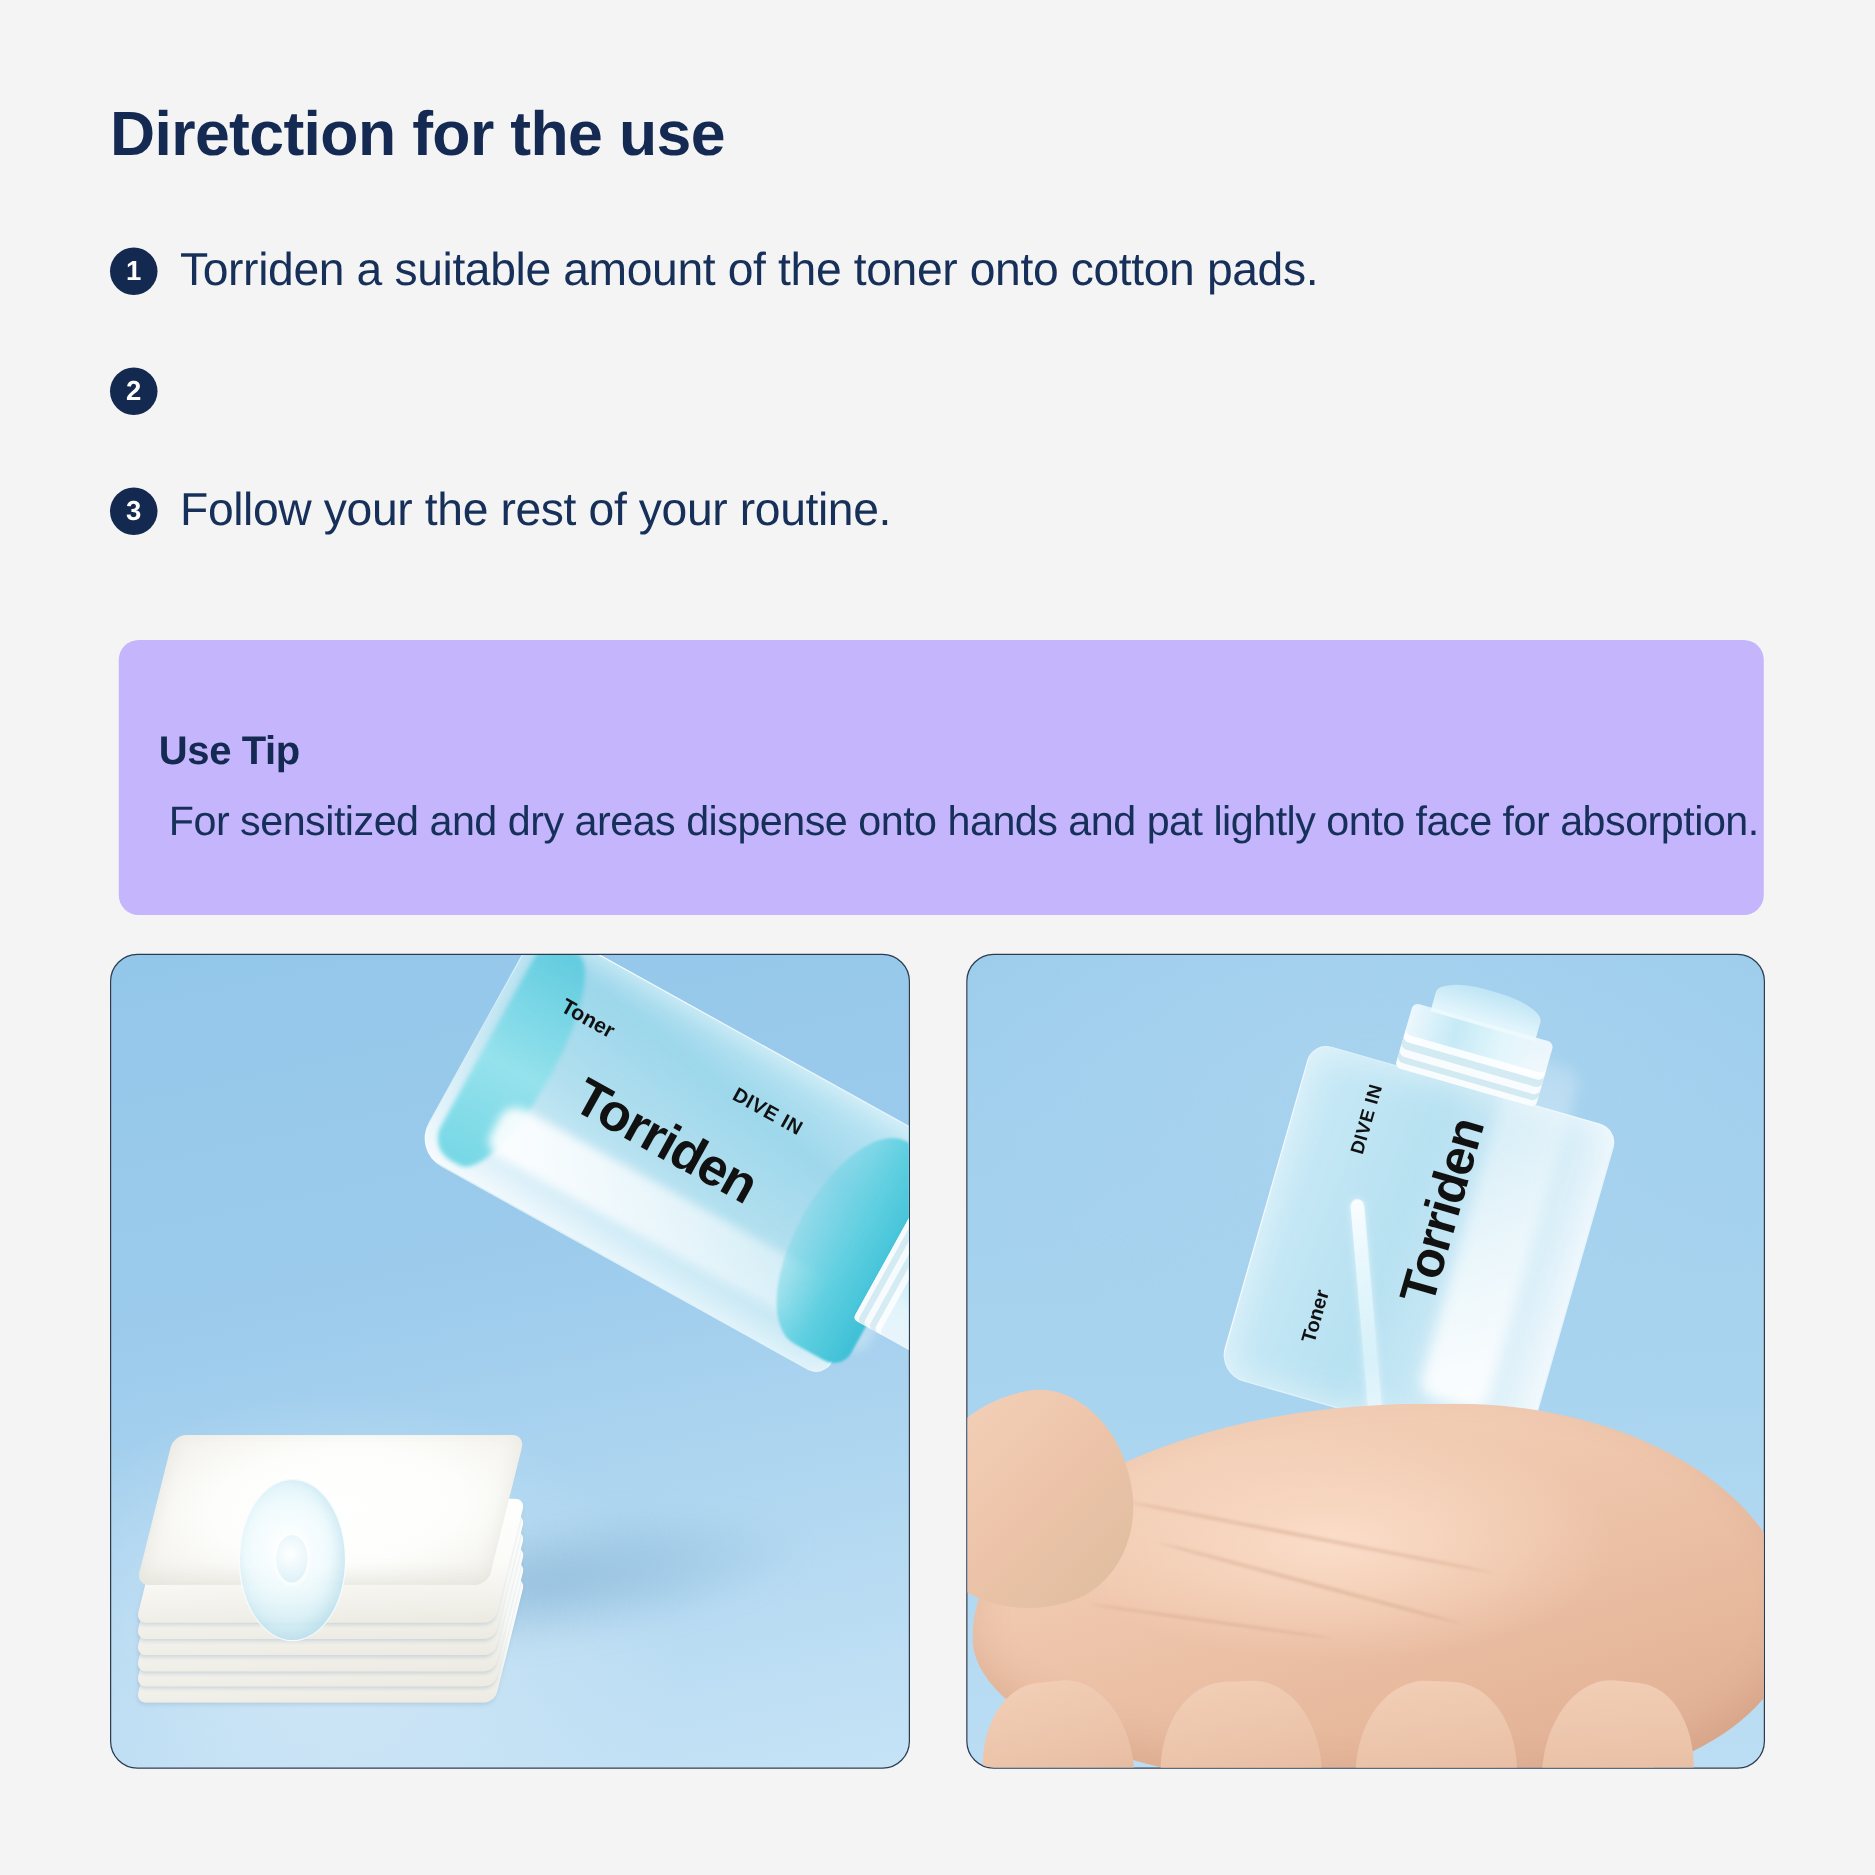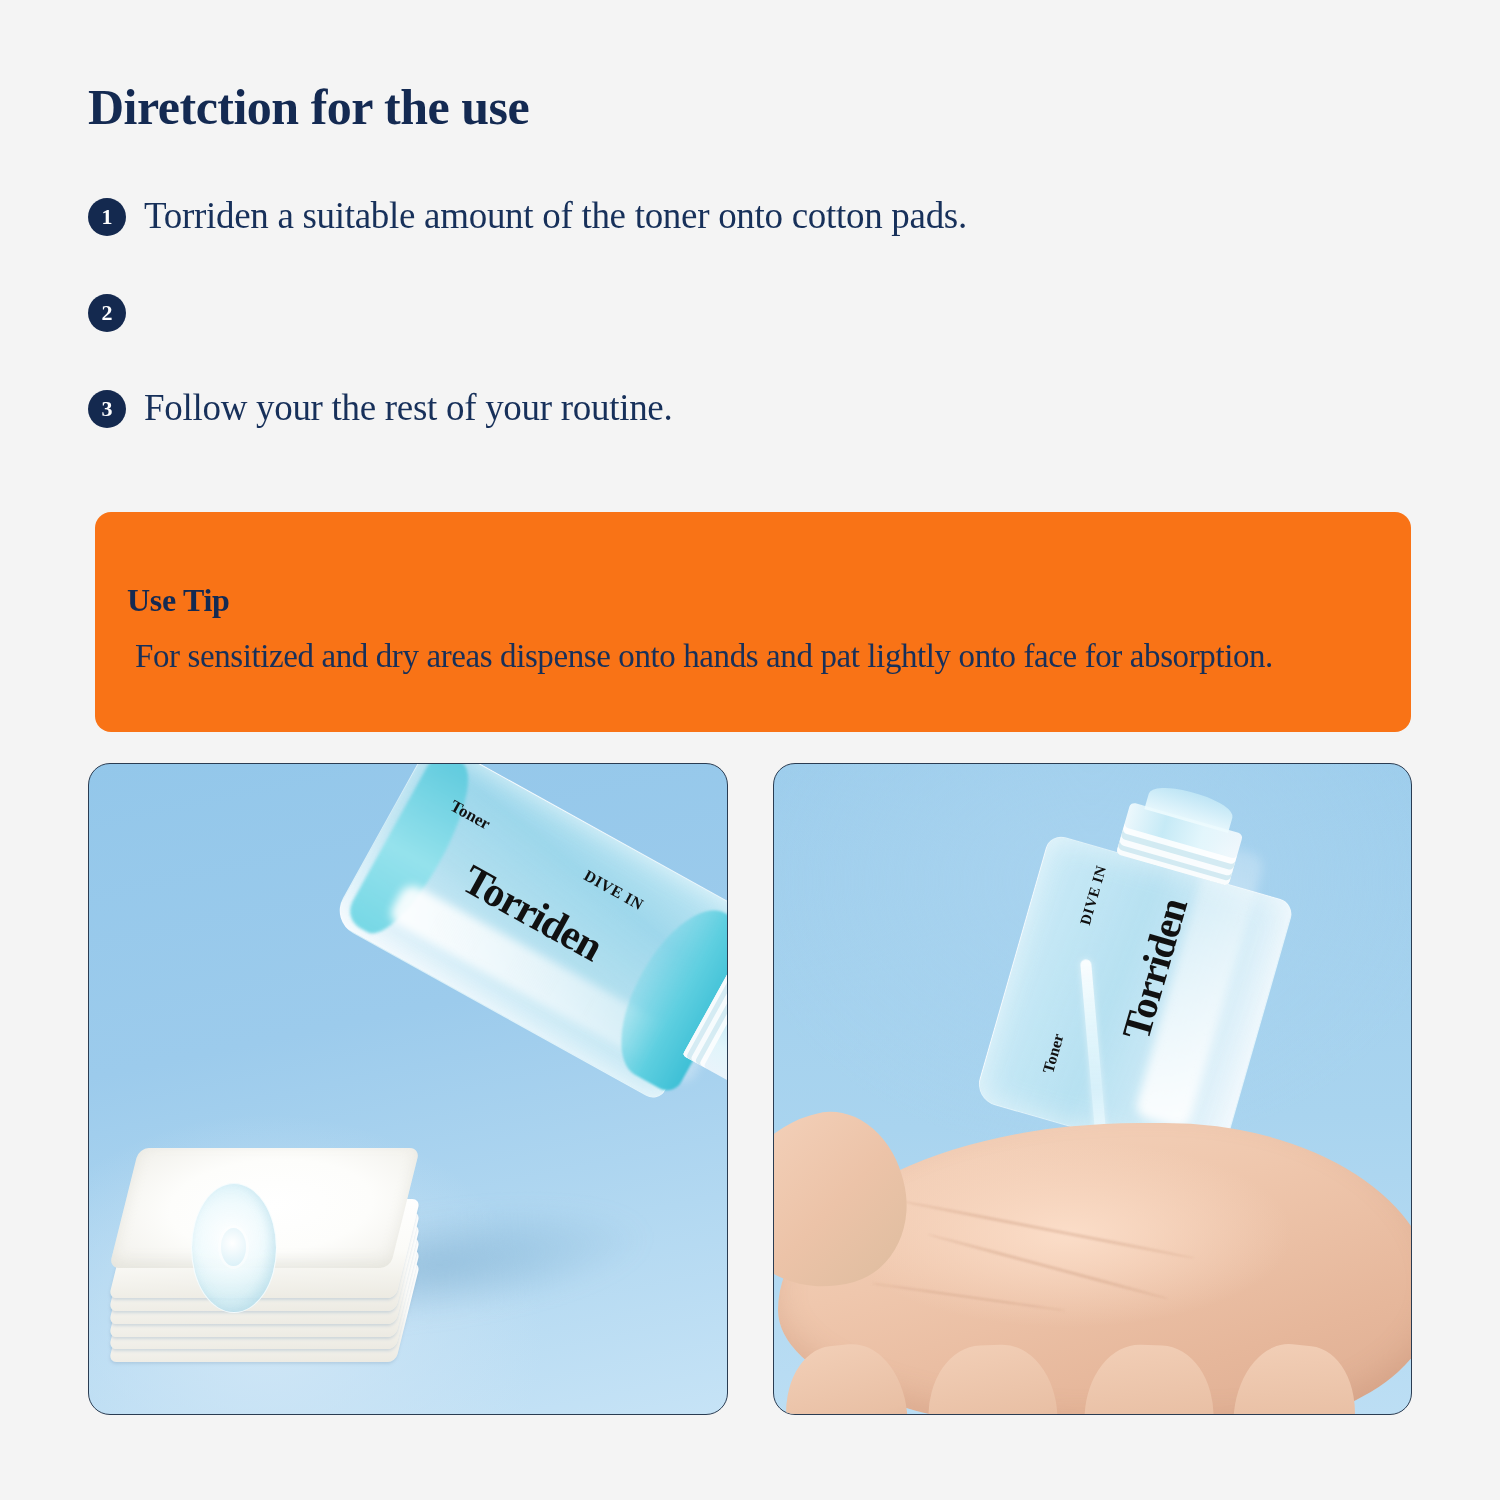--- a/index.html
+++ b/index.html
@@ -3,21 +3,21 @@
 <meta charset="utf-8">
 <style>
   * { margin:0; padding:0; box-sizing:border-box; }
   html, body { width:1500px; height:1500px; }
   body {
     background:#f4f4f4;
     font-family:"Liberation Sans", sans-serif;
     color:#14294f;
     overflow:hidden;
   }
-  .page { position:relative; width:1500px; height:1500px;font-family:Liberation Serif, serif; }
+  .page { position:relative; width:1500px; height:1500px; }
 
   
   .page-title {
     position:absolute;
     left:88px; top:78px;
     font-size:50px;
     font-weight:bold;
     letter-spacing:-0.5px;
     color:#142a52;
     white-space:nowrap;
@@ -50,21 +50,21 @@
     color:#17305a;
     letter-spacing:-0.3px;
     white-space:nowrap;
   }
 
   
   .tip-card {
     position:absolute;
     left:95px; top:512px;
     width:1316px; height:220px;
-    background:#f97316;
+    background:#c4b5fd;
     border-radius:16px;
     text-align:right;
   }
   .tip-title {
     position:absolute;
     left:32px; top:70px;
     font-size:32px;
     font-weight:bold;
     color:#142a52;
     letter-spacing:-0.3px;

